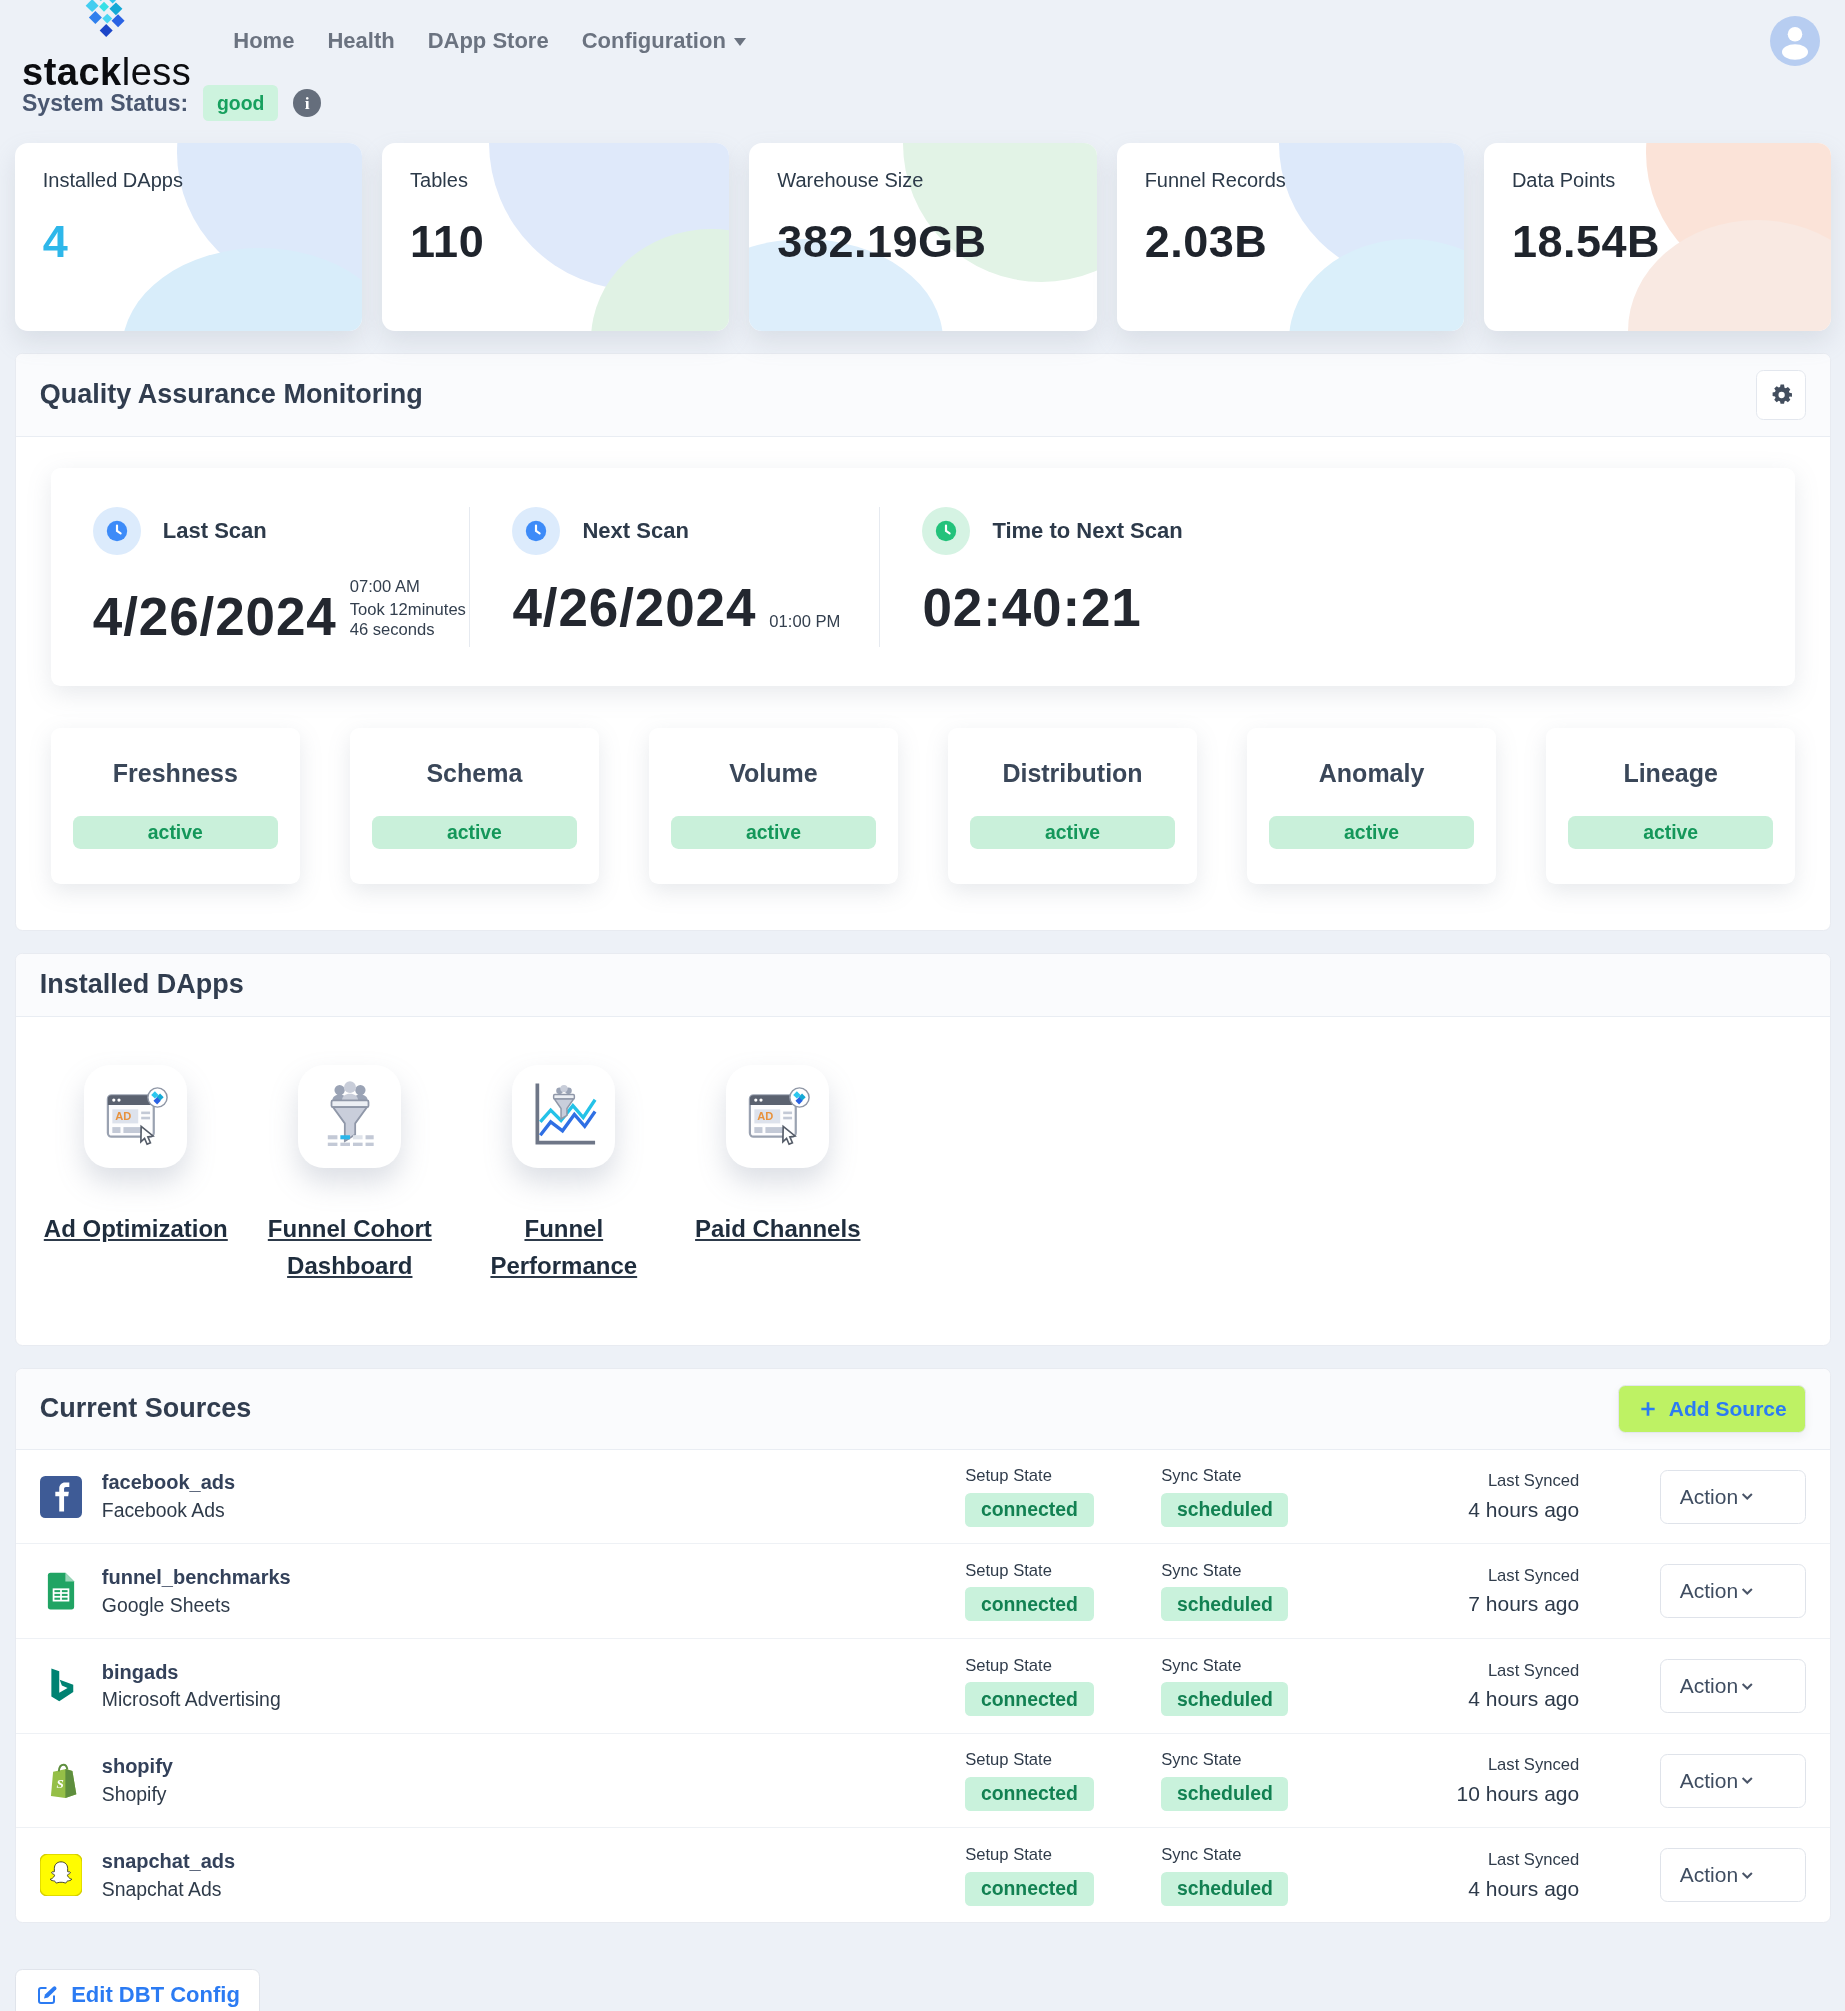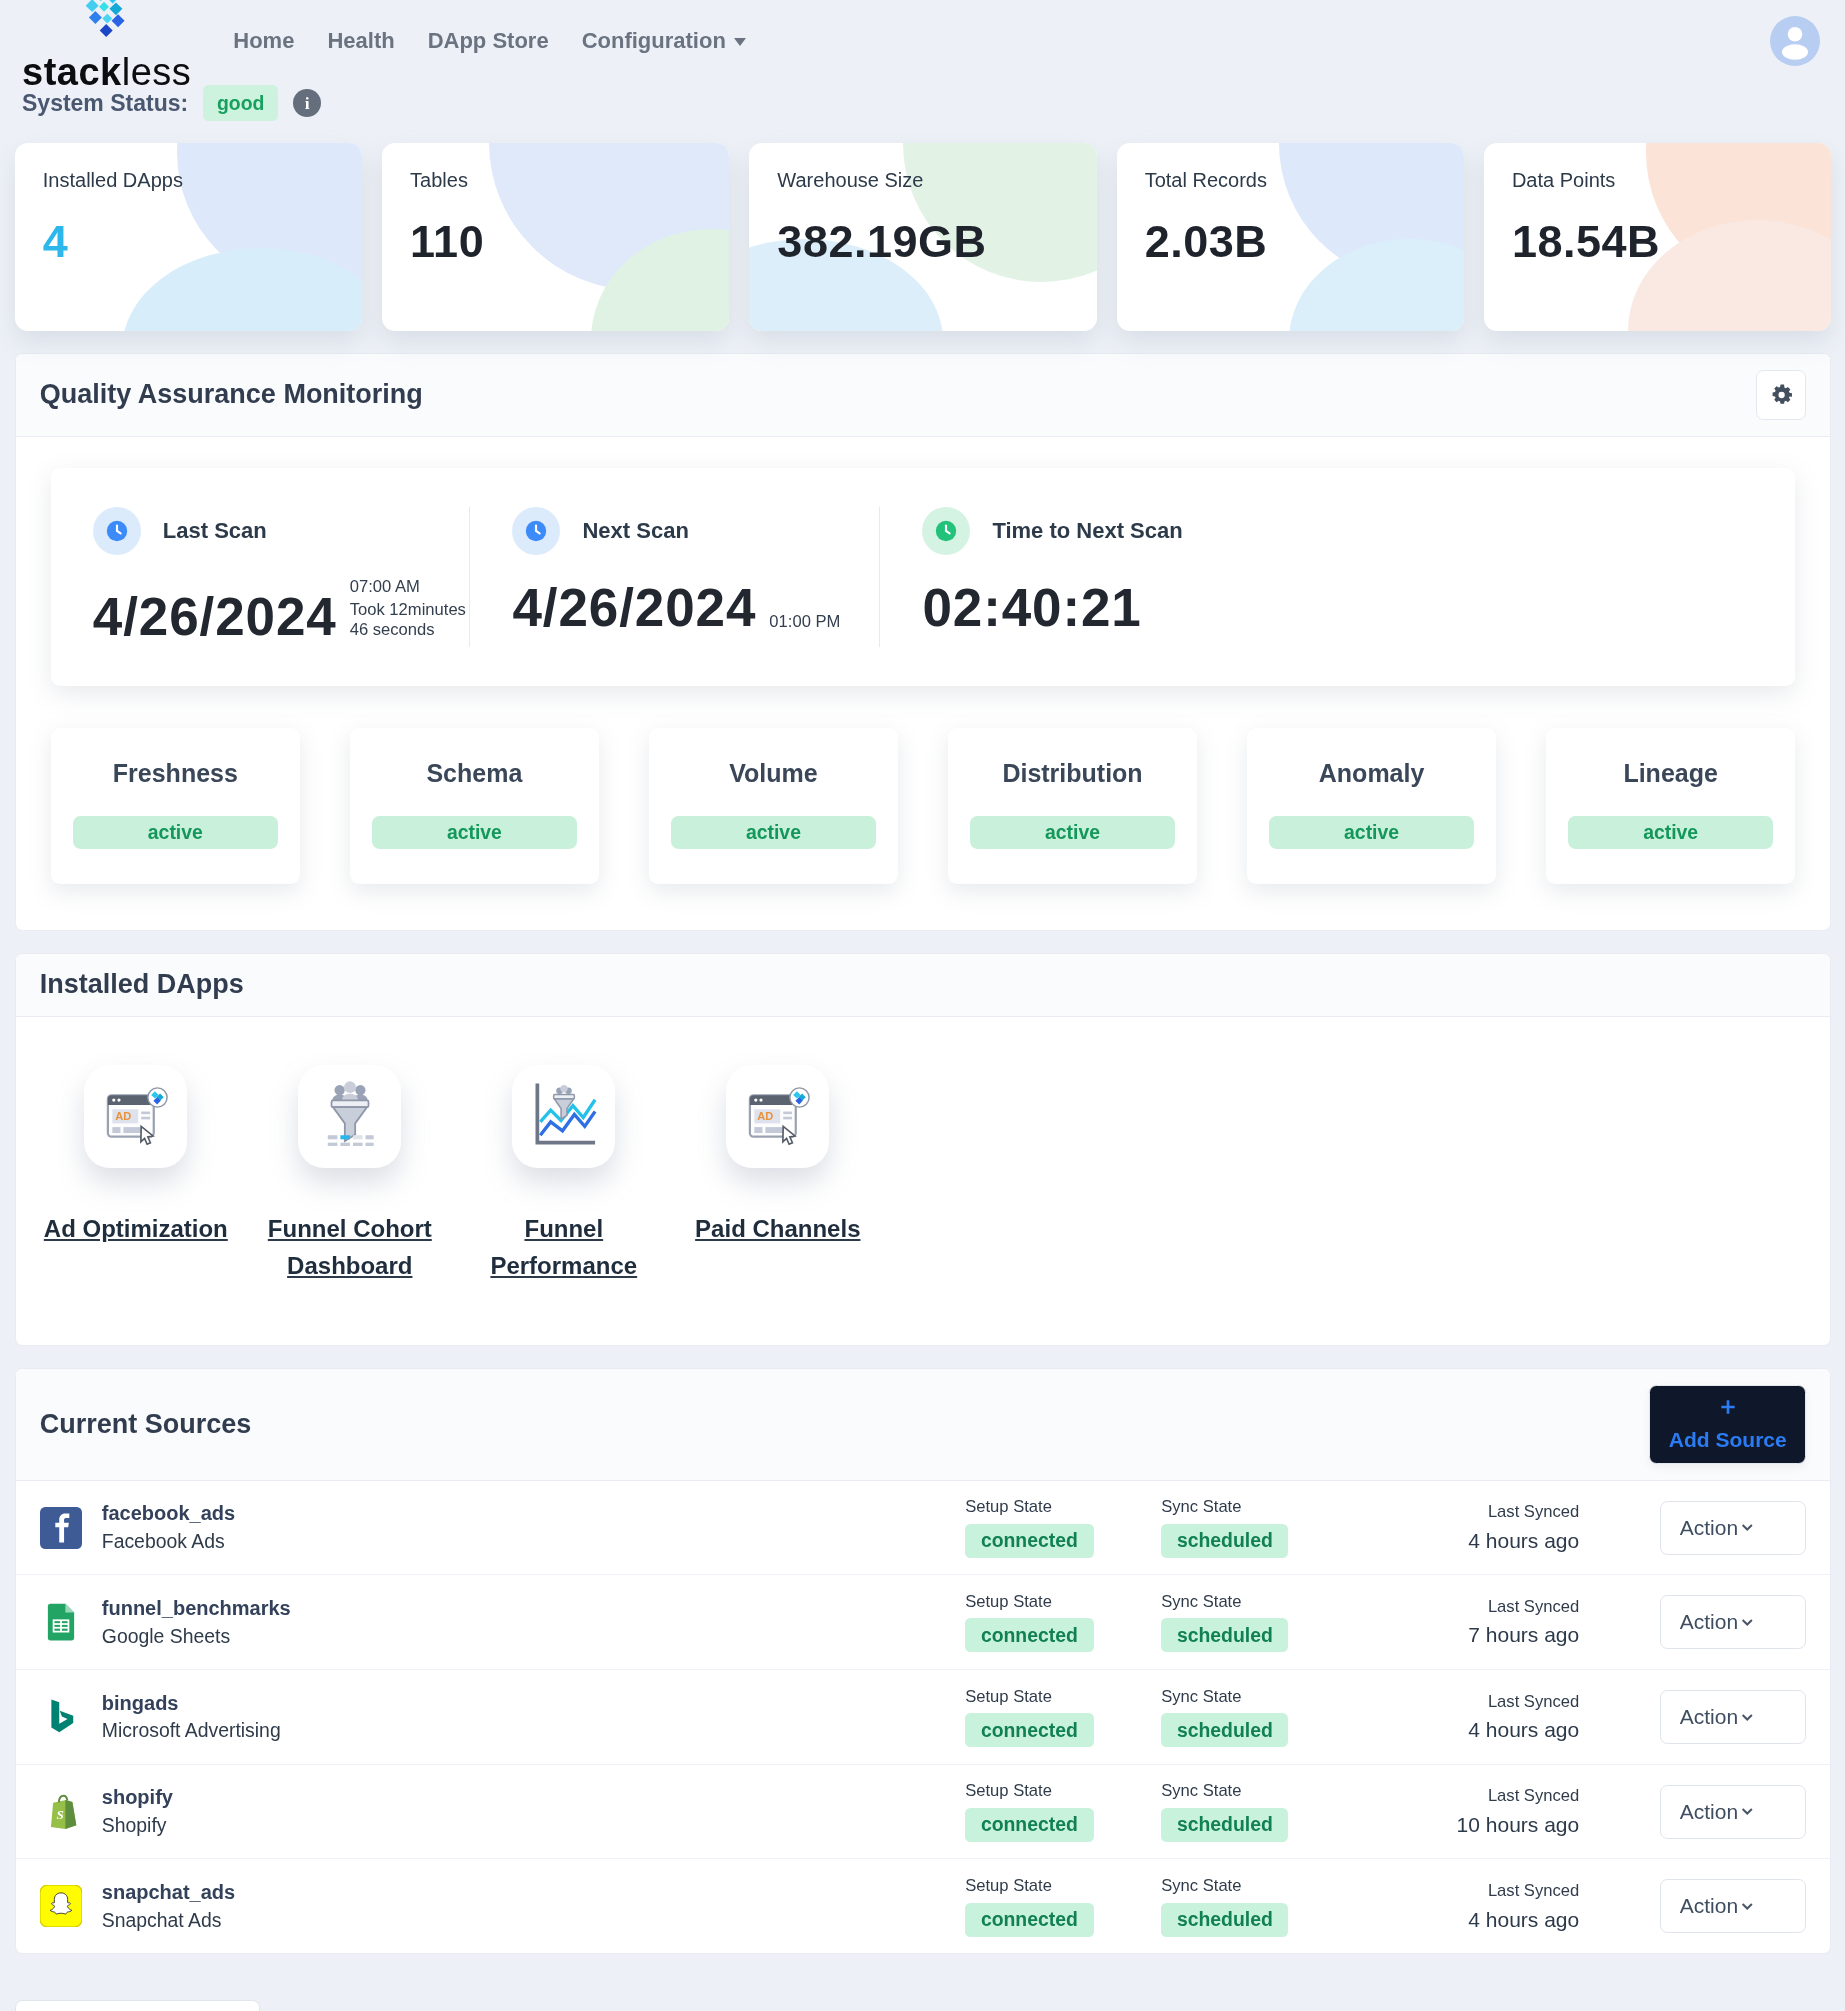--- a/index.html
+++ b/index.html
@@ -69,21 +69,21 @@
   .check-card { flex:1; background:#fff; border-radius:9.2px; box-shadow:0 7.4px 22px rgba(120,130,150,.17); text-align:center; padding:31px 22px 35px; }
   .check-title { font-size:25px; font-weight:700; color:#3a4759; }
   .badge-active { display:block; margin-top:28px; background:#c9f0da; color:#14975a; font-weight:700; font-size:19.4px; border-radius:7.4px; padding:5px 0; }
   
   .dapps-body { padding:48px 0 61px 13px; display:flex;text-decoration:underline; }
   .dapp { width:214px; display:flex; flex-direction:column; align-items:center; cursor:pointer; }
   .dapp-icon-card { width:103px; height:103px; background:#fff; border-radius:26px; box-shadow:0 14.8px 28px rgba(130,140,160,.28); display:flex; align-items:center; justify-content:center; }
   .dapp-icon-card svg { width:74px; height:74px; }
   .dapp-name { margin-top:42px; font-size:24px; font-weight:700; color:#1f2d3d; text-align:center; line-height:1.55; max-width:194px; }
   
-  .add-btn { display:flex; gap:11px; align-items:center; background:#0f172a; border:0.9px solid #e3e7ee; border-radius:7.4px; padding:11px 18.5px; font-size:21px; font-weight:700; color:#2b7bf3; box-shadow:0 3.7px 9.2px rgba(0,0,0,.05); cursor:pointer;flex-direction:column; }
+  .add-btn { display:flex; gap:11px; align-items:center; background:#bef264; border:0.9px solid #e3e7ee; border-radius:7.4px; padding:11px 18.5px; font-size:21px; font-weight:700; color:#2b7bf3; box-shadow:0 3.7px 9.2px rgba(0,0,0,.05); cursor:pointer; }
   .add-btn svg { width:20px; height:20px; }
   .source-row { display:flex; align-items:center; padding:16.6px 24px; border-bottom:0.9px solid #eef1f5; min-height:90px; }
   .source-row:last-child { border-bottom:none; }
   .source-left { display:flex; align-items:center; gap:20px; flex:1; }
   .source-icon { width:42px; height:42px; flex:0 0 42px; }
   .source-name { font-size:20px; font-weight:700; color:#33415a; }
   .source-sub { font-size:19.4px; color:#2f3b4a; margin-top:4.6px; }
   .col-state { width:196px; }
   .col-label { font-size:16.6px; color:#303c4b; }
   .badge-state { display:inline-block; margin-top:6.5px; background:#c9f2dc; color:#128152; font-weight:700; font-size:19.4px; padding:5.5px 15.7px; border-radius:5.5px; }
@@ -148,21 +148,21 @@
   </div>
   <div class="stat-card c2">
     <div class="stat-label">Tables</div>
     <div class="stat-value">110</div>
   </div>
   <div class="stat-card c3">
     <div class="stat-label">Warehouse Size</div>
     <div class="stat-value">382.19GB</div>
   </div>
   <div class="stat-card c4">
-    <div class="stat-label">Total Records</div>
+    <div class="stat-label">Funnel Records</div>
     <div class="stat-value">2.03B</div>
   </div>
   <div class="stat-card c5">
     <div class="stat-label">Data Points</div>
     <div class="stat-value">18.54B</div>
   </div>
 </div>
 
 
 <div class="panel">

